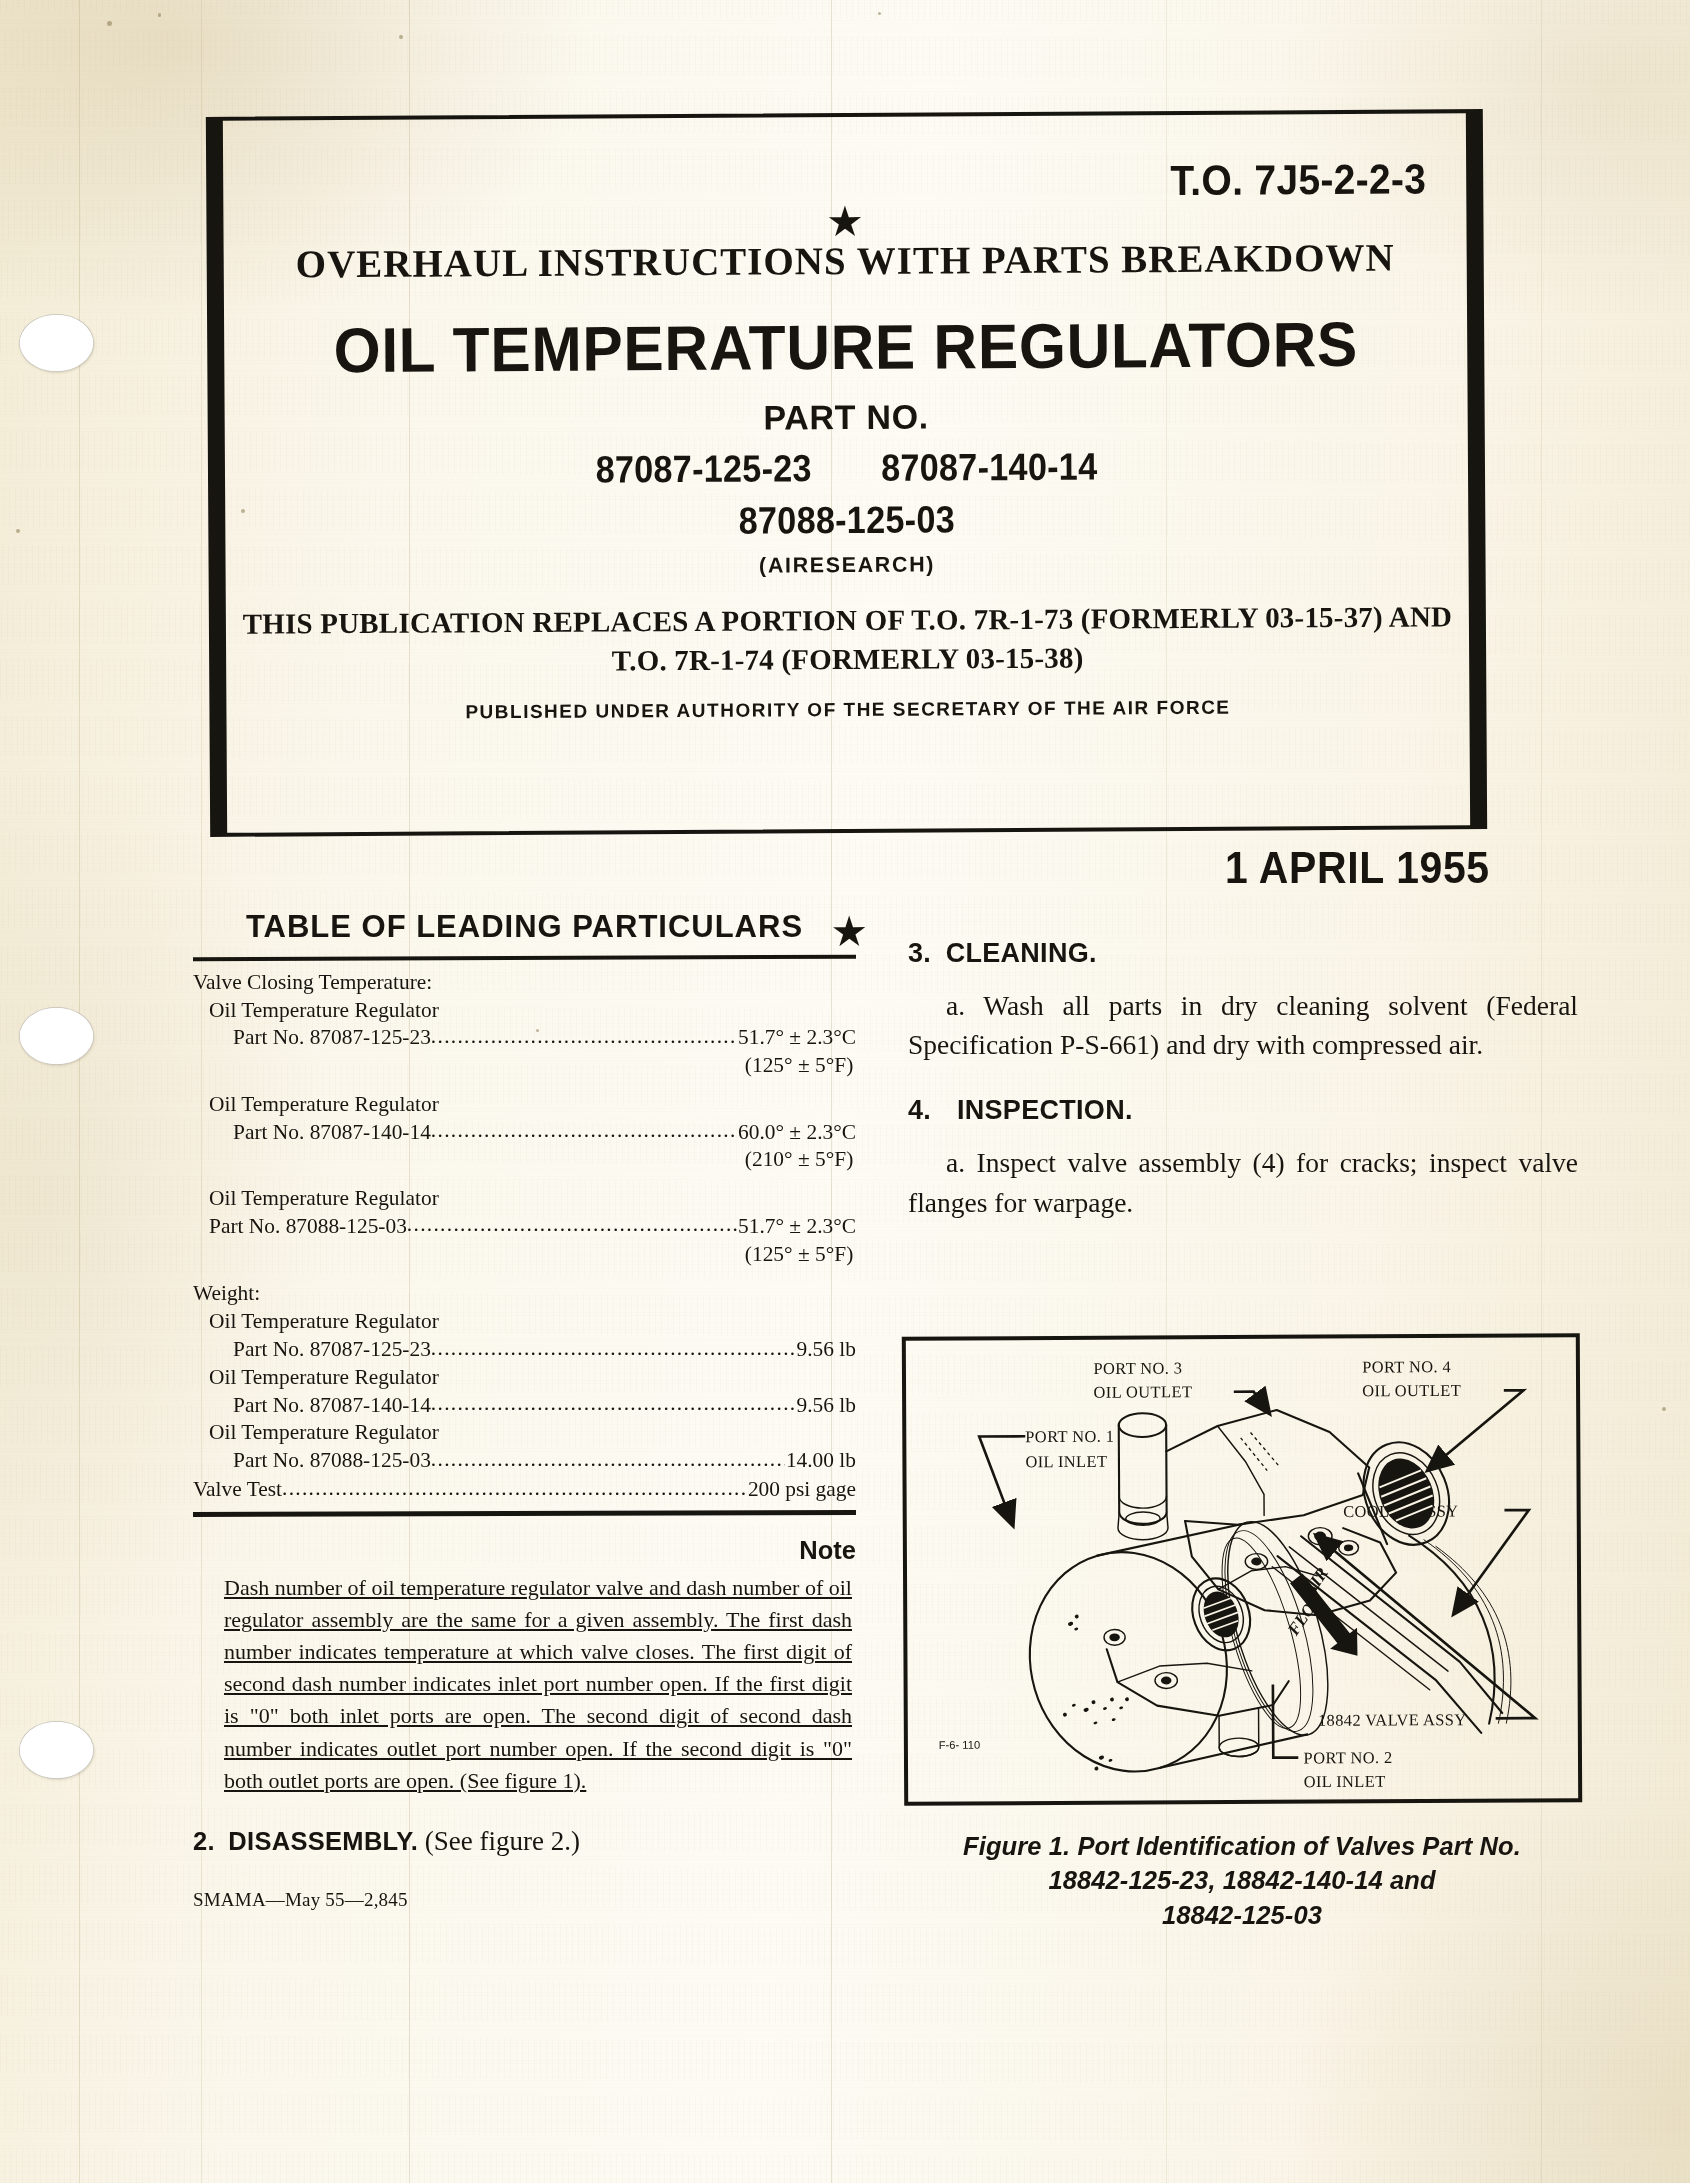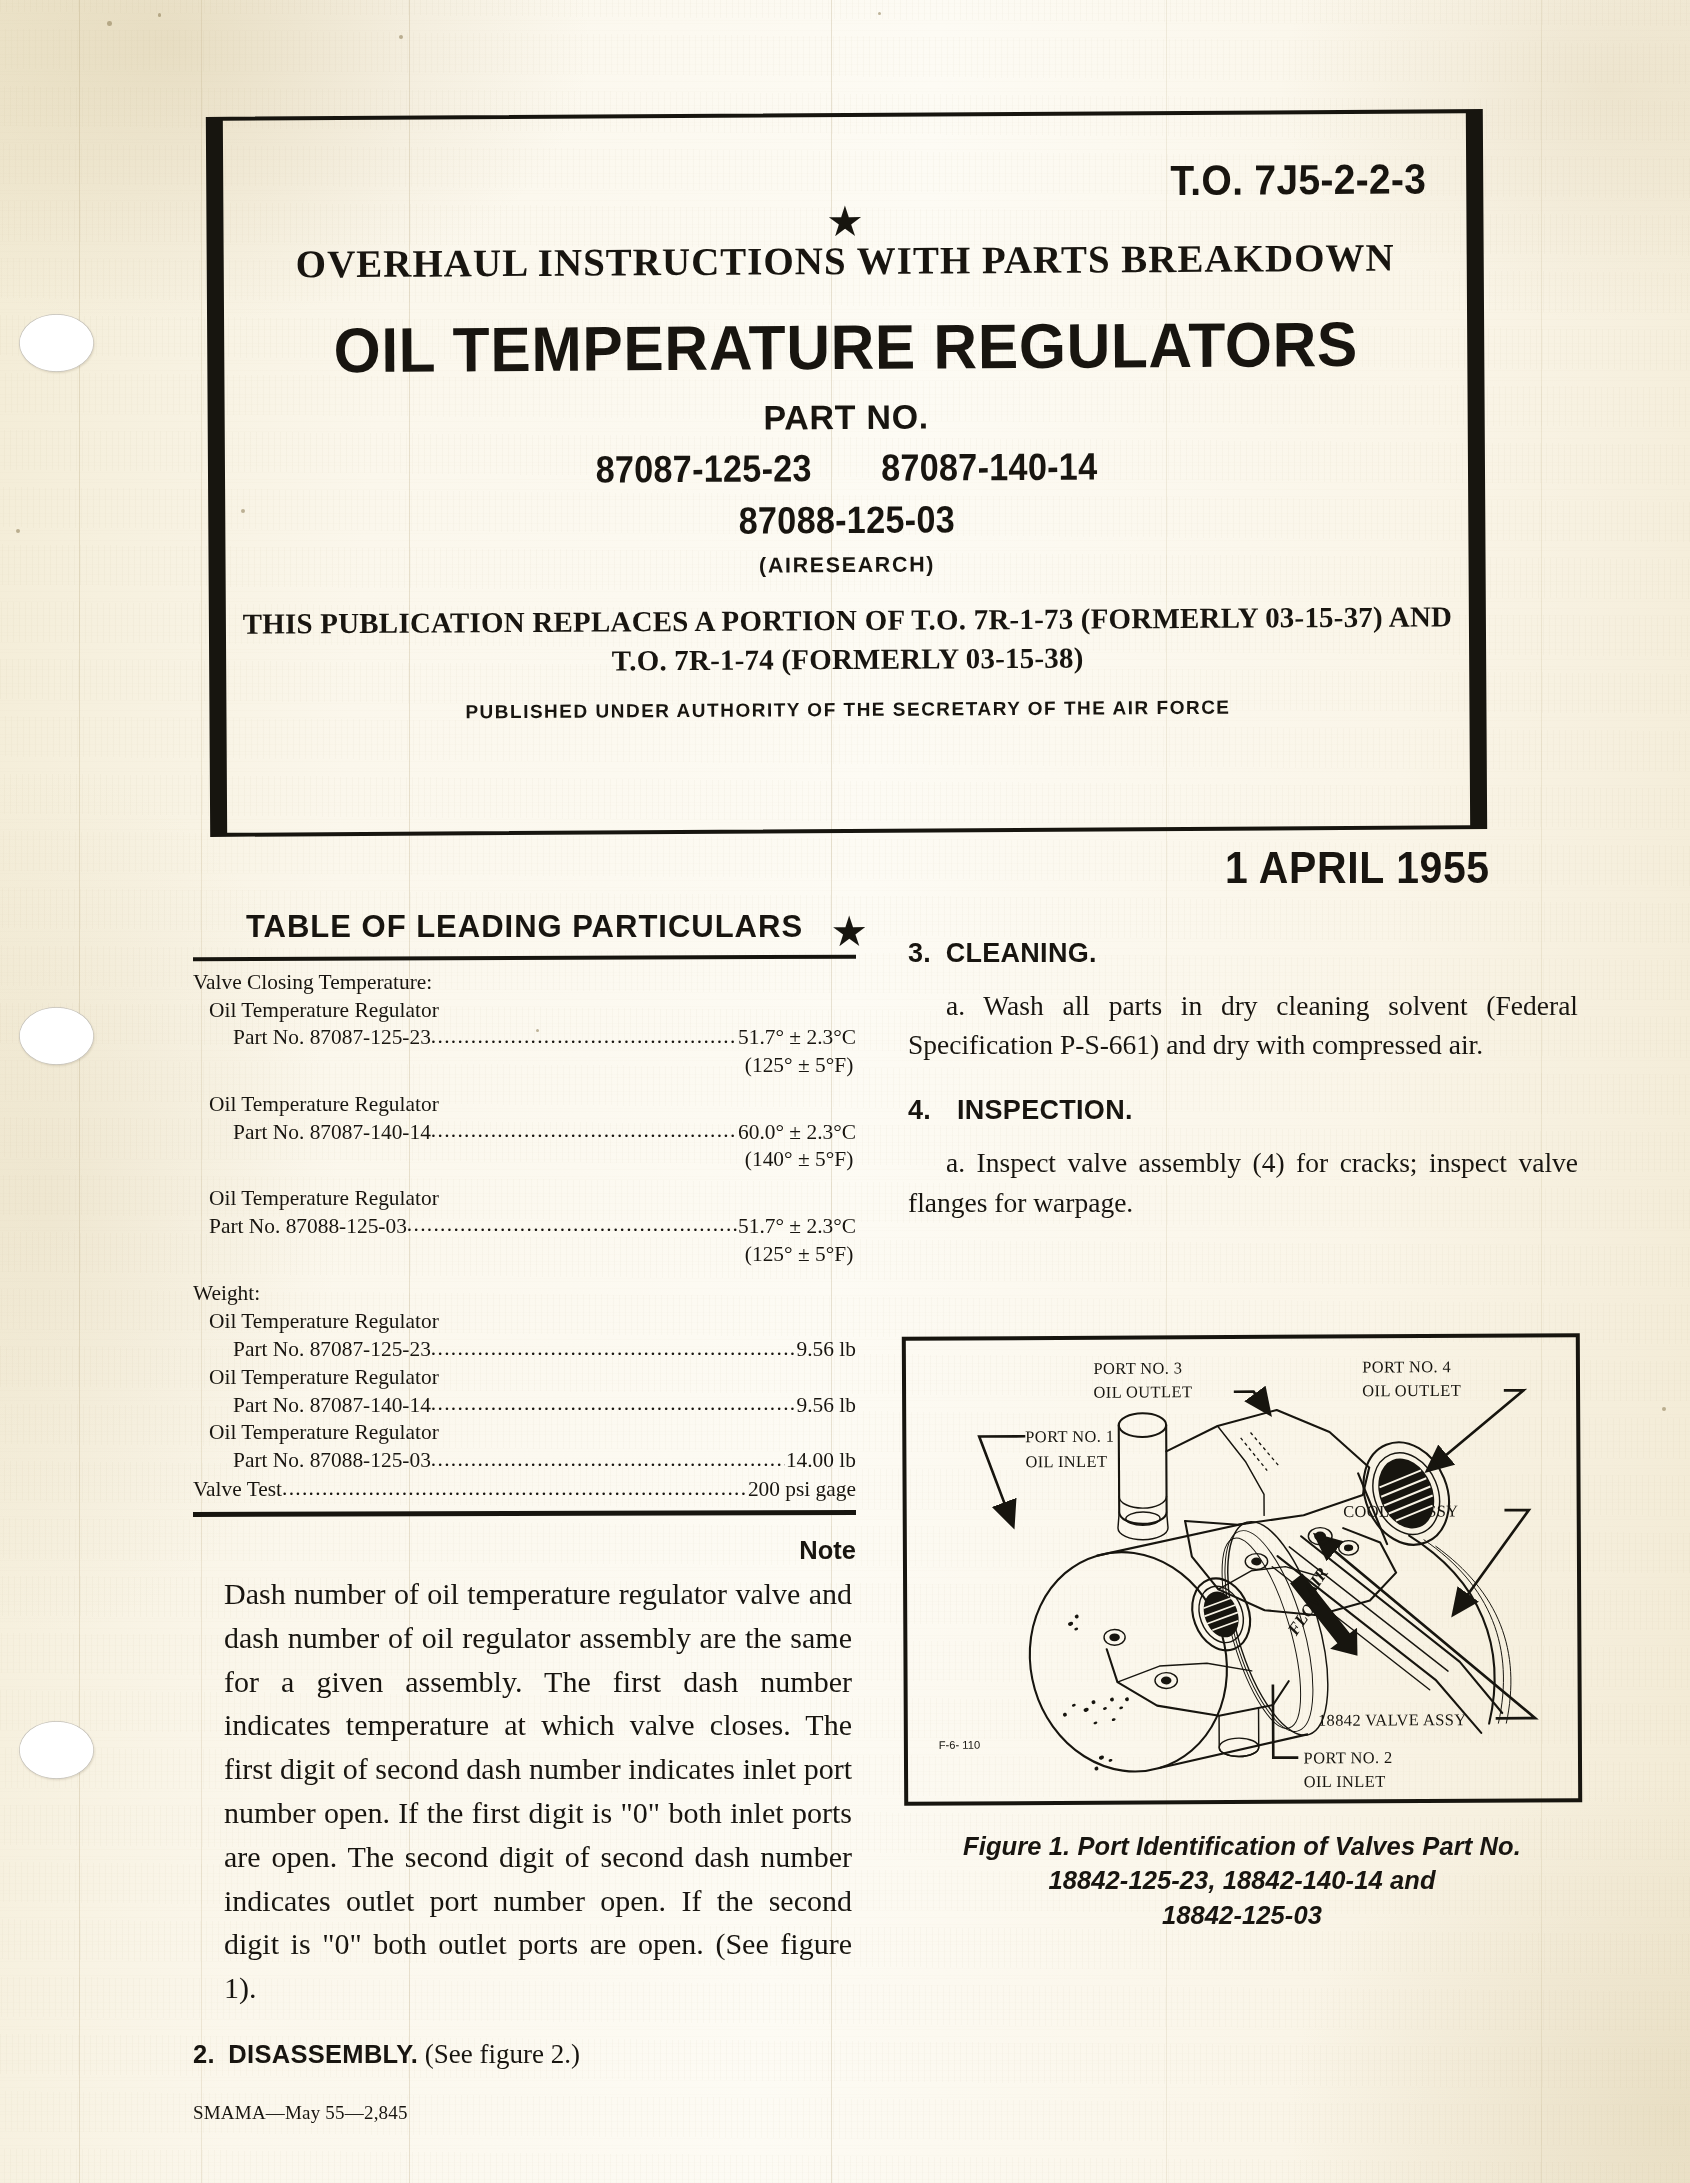--- a/index.html
+++ b/index.html
@@ -127,23 +127,23 @@
   .indent2{padding-left:40px;}
   .tlp-paren{text-align:right;padding-right:2.7px;}
   .tlp-spacer{height:10.7px;}
   
   #note-wrap{padding-top:20px;}
   #note-title{
     text-align:right;font-family:"Liberation Sans", sans-serif;
     font-weight:bold;font-size:25.5px;margin-bottom:6.7px;
   }
   #note-body{
-    font-family:"Liberation Serif", serif;font-size:30px;
+    font-family:"Liberation Serif", serif;font-size:22px;
     line-height:1.46;text-align:justify;
-    padding-left:31px;padding-right:4px;
+    padding-left:31px;padding-right:4px;text-decoration:underline;
   }
   .numsec{
     font-family:"Liberation Serif", serif;font-size:27px;
     margin-top:29.5px;
   }
   .numsec b{
     font-family:"Liberation Sans", sans-serif;font-weight:bold;
     font-size:25.5px;letter-spacing:0.3px;
   }
   #smama{
@@ -261,21 +261,21 @@
       </div>
       <div class="tlp-paren">(125° ± 5°F)</div>
       <div class="tlp-spacer"></div>
 
       <div class="indent1">Oil Temperature Regulator</div>
       <div class="dotrow indent2">
         <span class="lbl">Part No. 87087-140-14</span>
         <span class="dots">.............................................................................................</span>
         <span class="val">60.0° ± 2.3°C</span>
       </div>
-      <div class="tlp-paren">(140° ± 5°F)</div>
+      <div class="tlp-paren">(210° ± 5°F)</div>
       <div class="tlp-spacer"></div>
 
       <div class="indent1">Oil Temperature Regulator</div>
       <div class="dotrow indent1">
         <span class="lbl">Part No.  87088-125-03</span>
         <span class="dots">.............................................................................................</span>
         <span class="val">51.7° ± 2.3°C</span>
       </div>
       <div class="tlp-paren">(125° ± 5°F)</div>
     </div>

